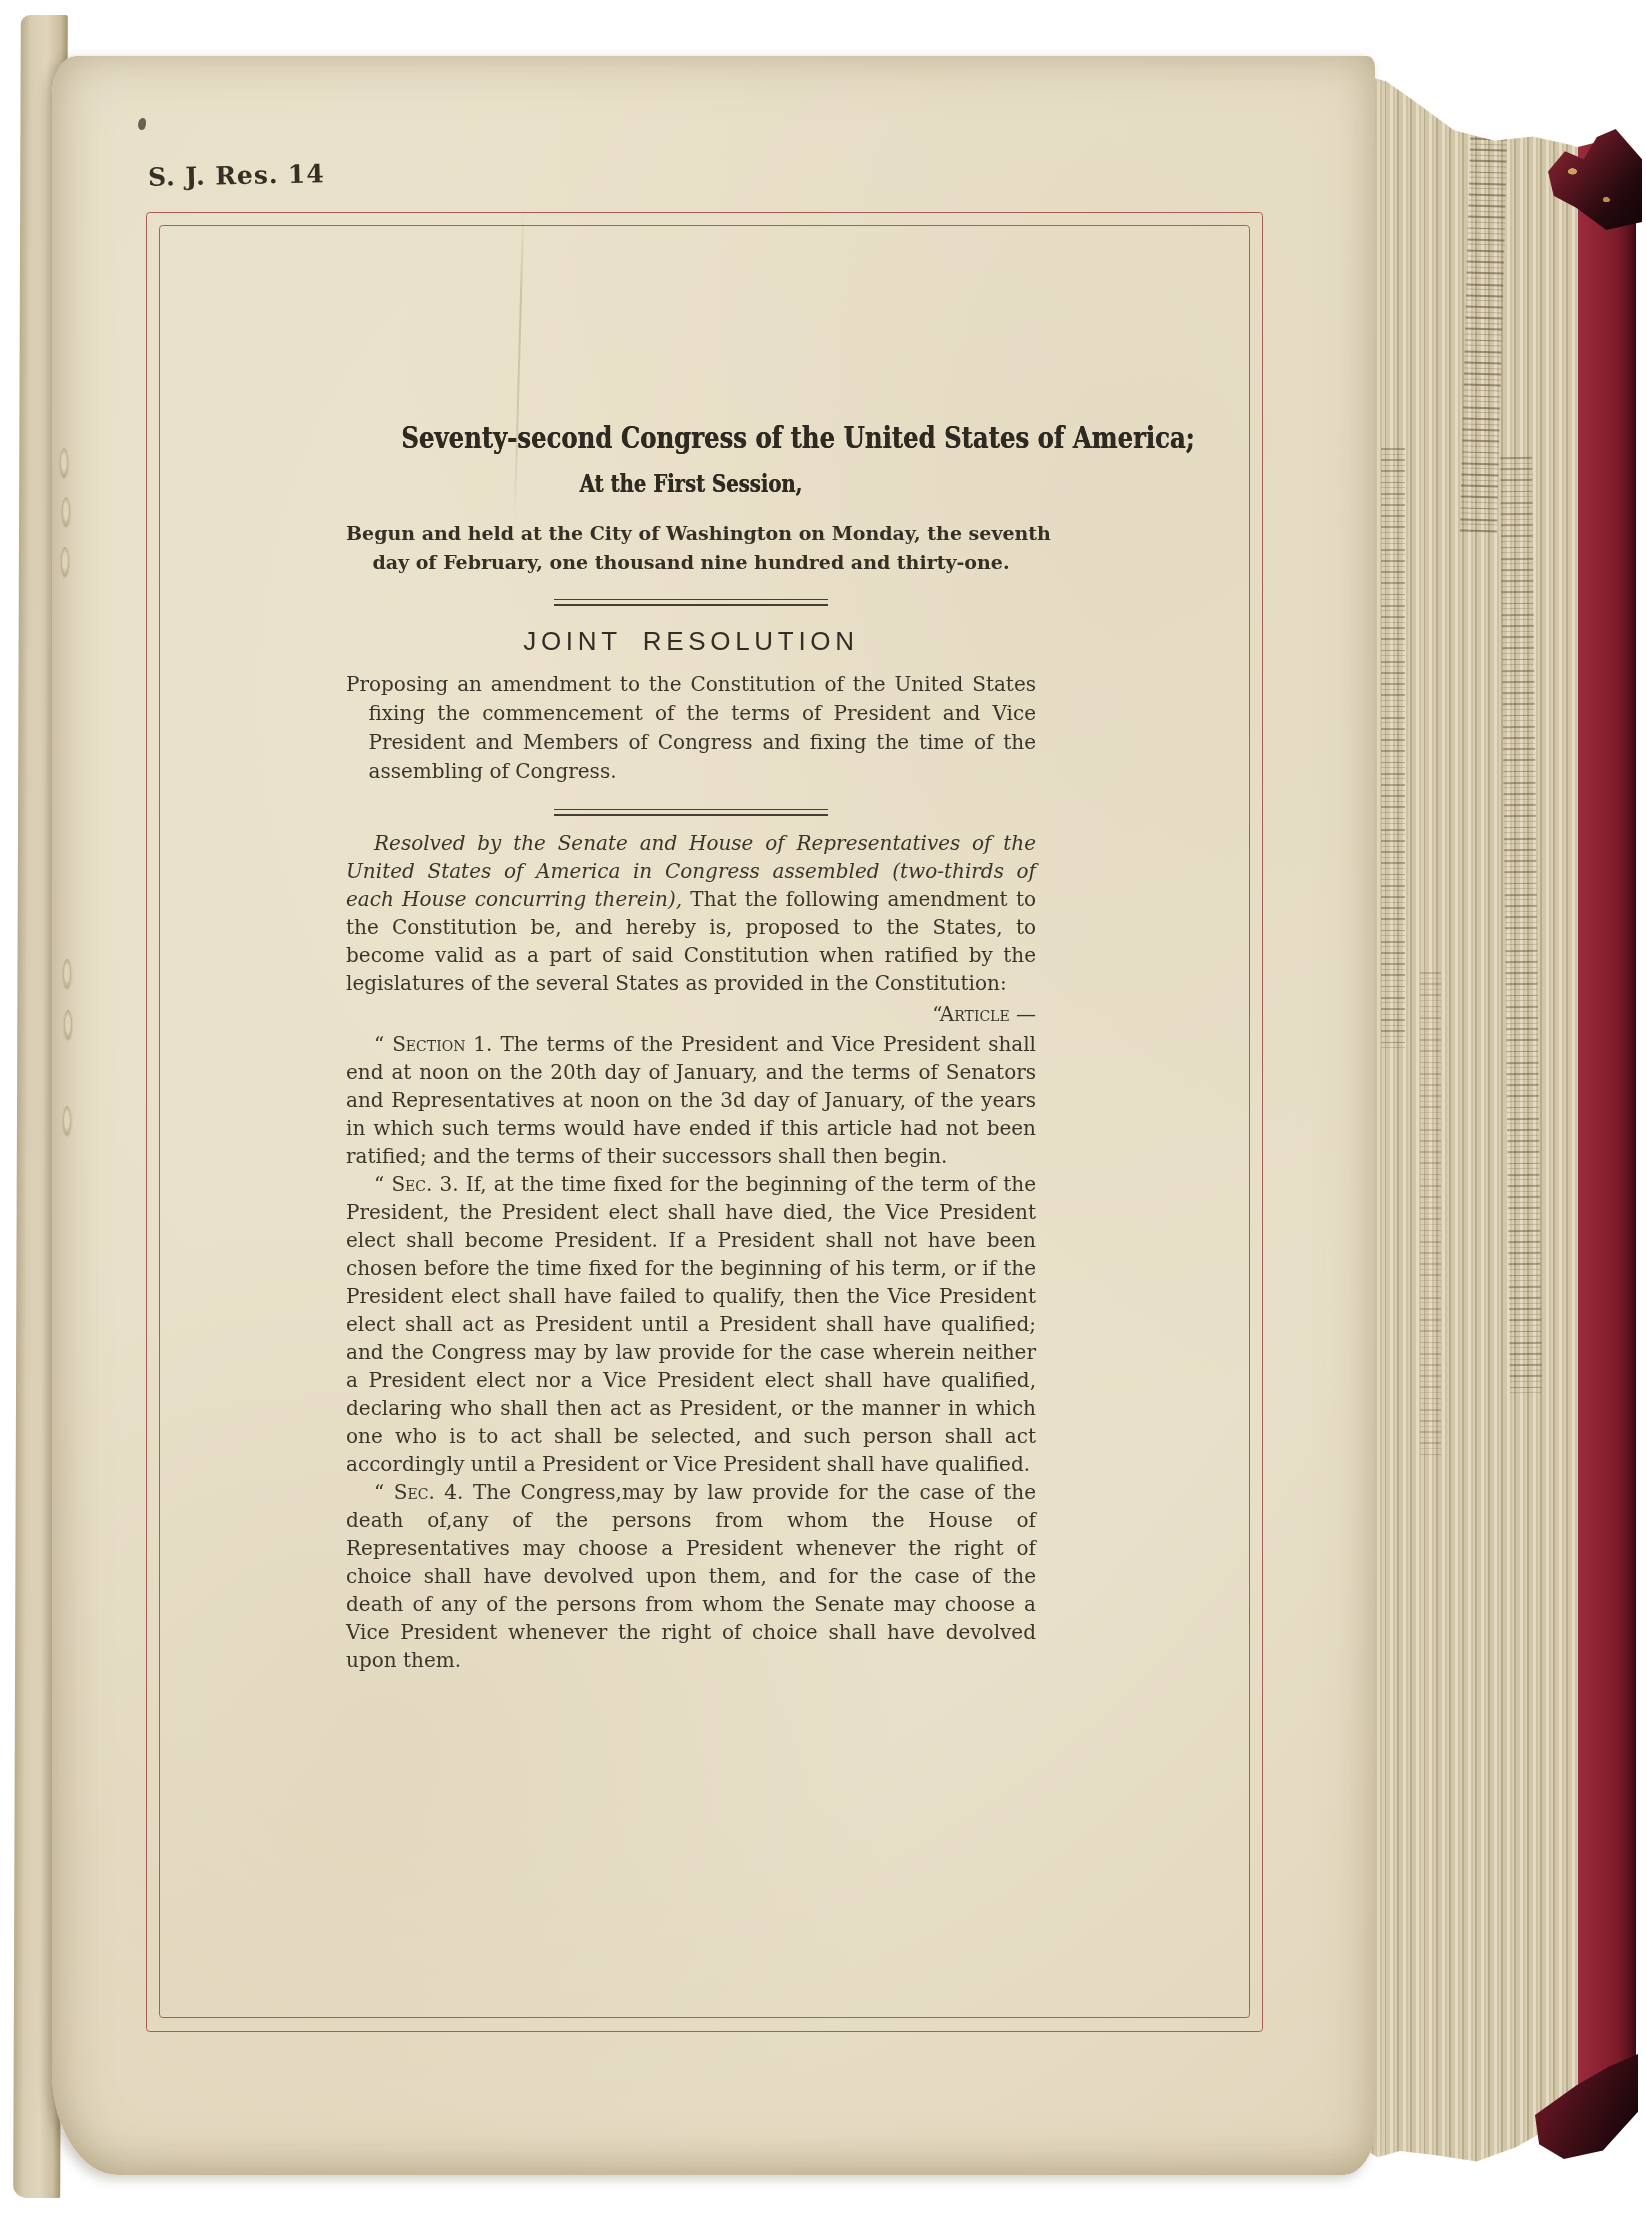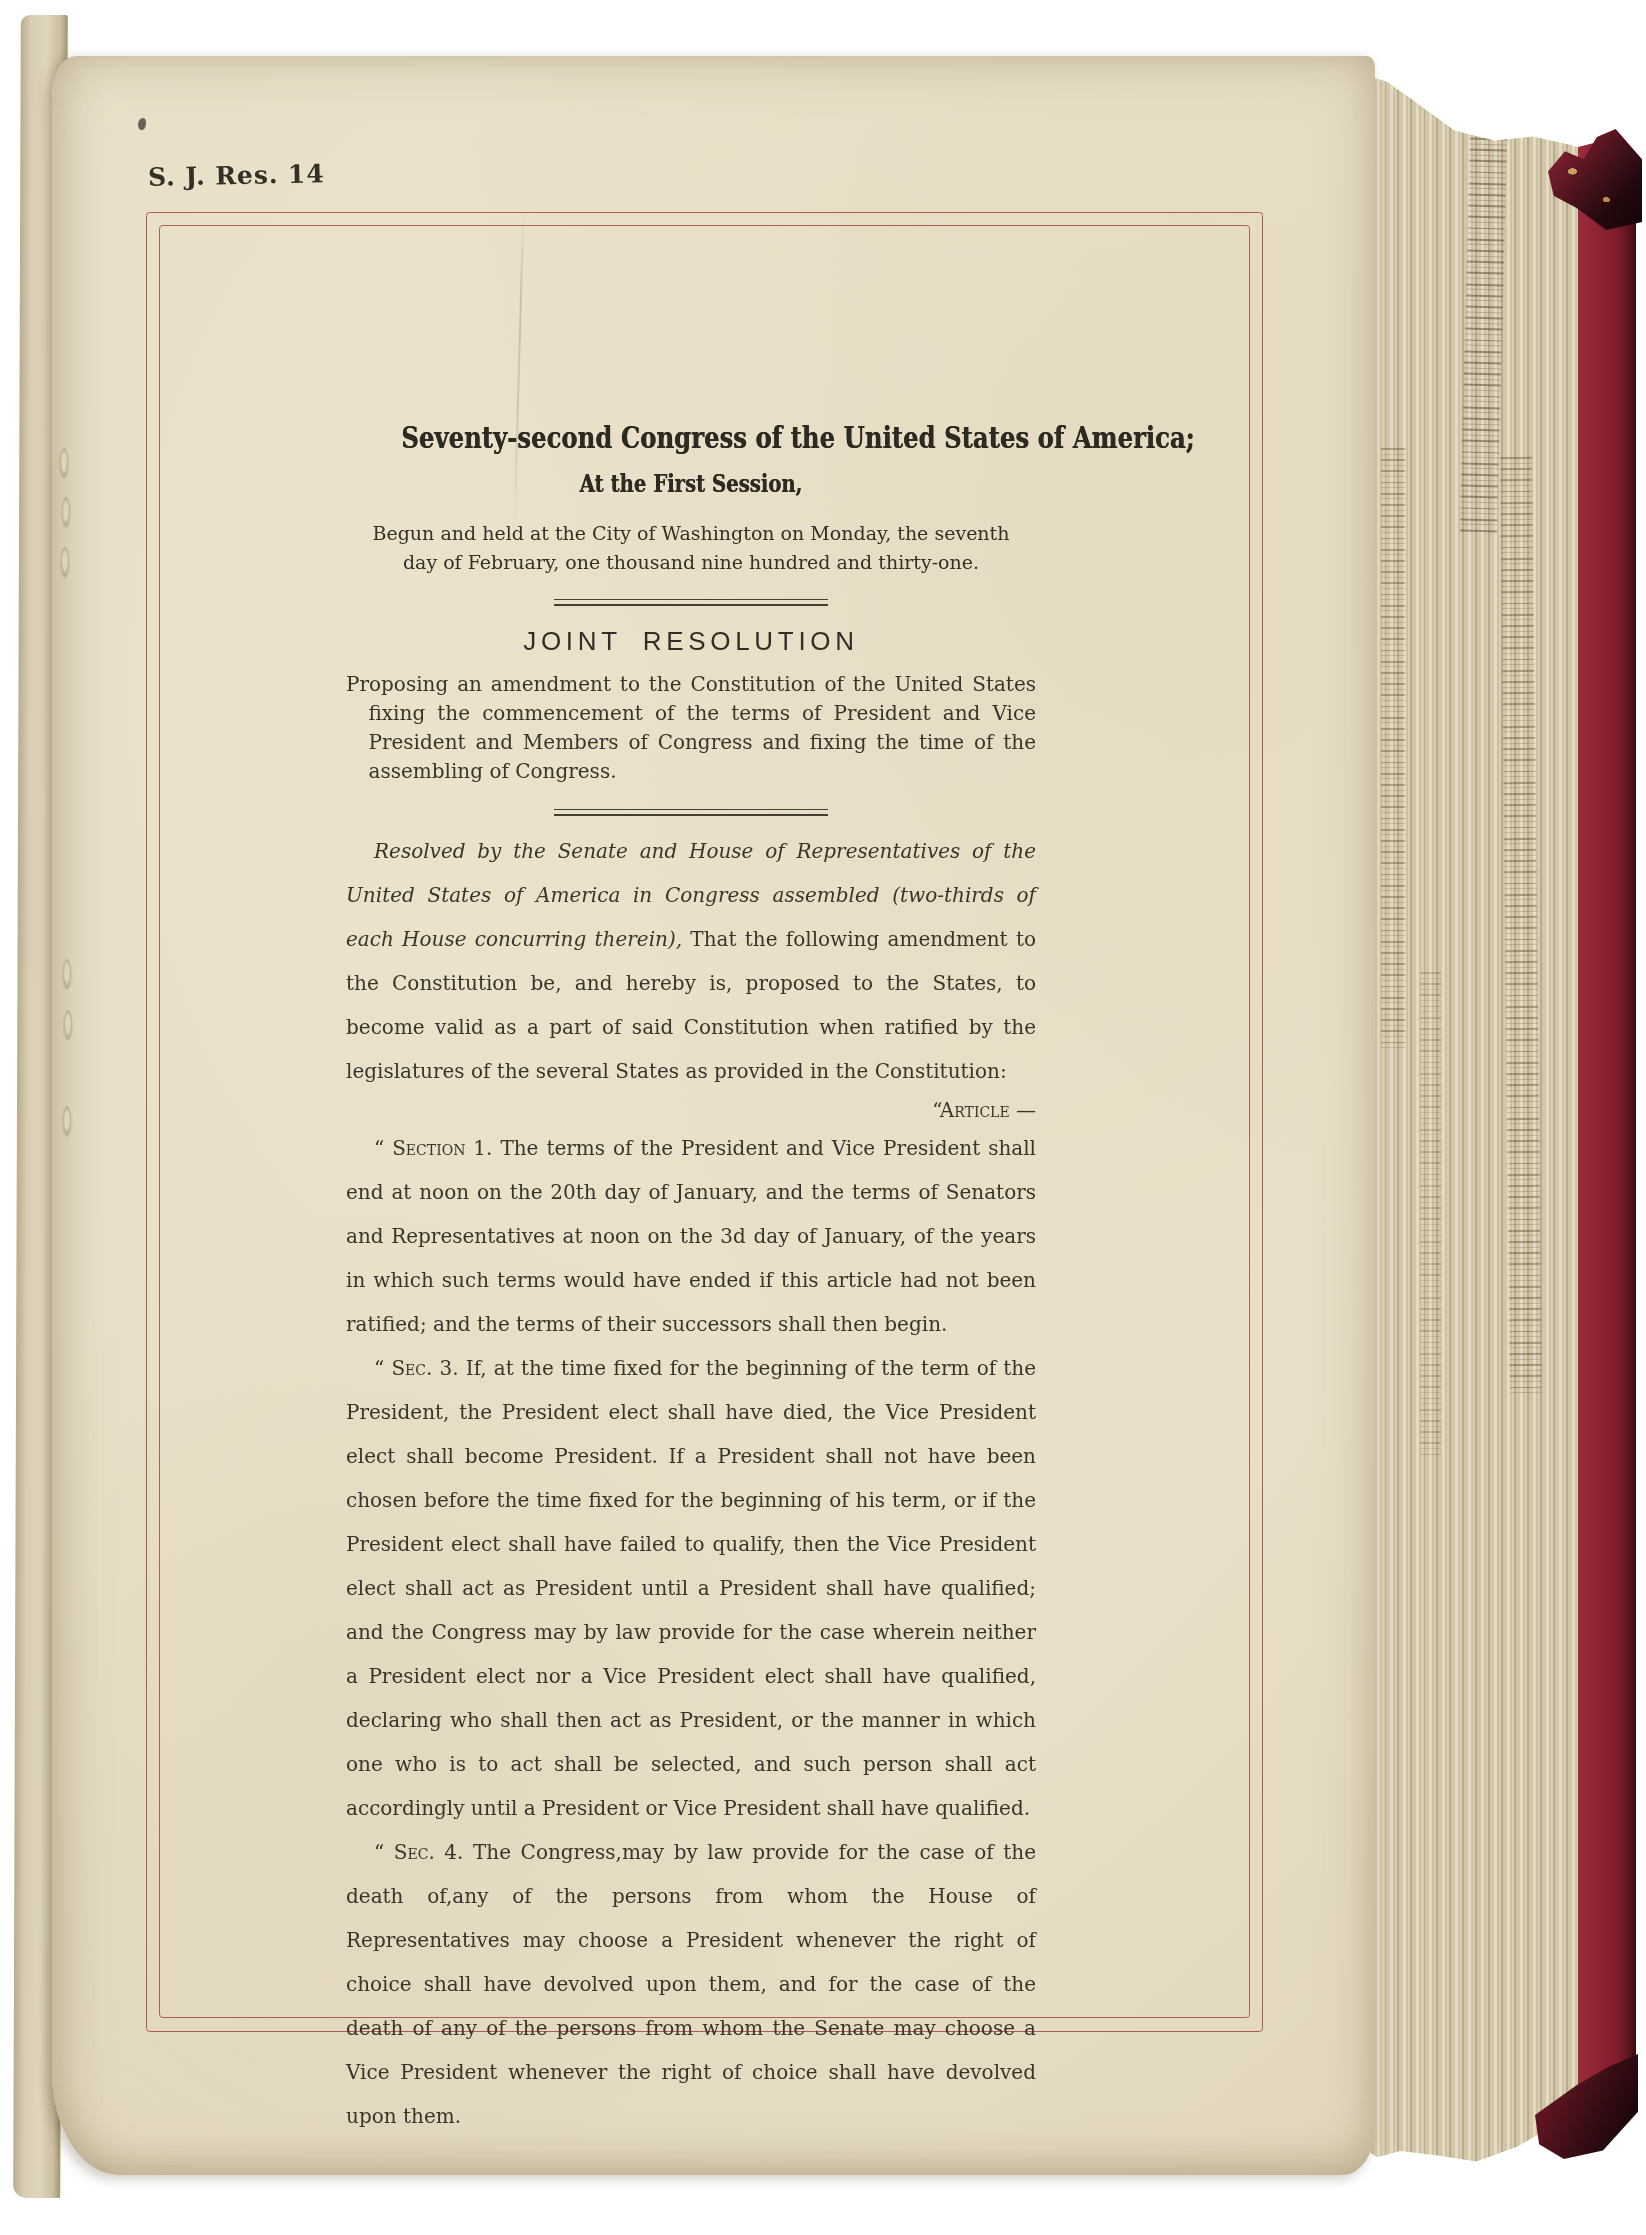--- a/index.html
+++ b/index.html
@@ -35,28 +35,28 @@
 
   .doc-label{position:absolute;left:96px;top:105px;font-weight:bold;font-size:25px;color:#352f26;
     letter-spacing:0.9px;transform:rotate(-1.2deg);}
 
   
   .column{position:absolute;left:294px;top:364px;width:690px;color:#3a342b;font-size:20px;}
   .blackletter{margin:0;text-align:center;font-weight:bold;color:#2e2921;font-size:29px;line-height:37px;
     white-space:nowrap;transform:scaleX(.84);transform-origin:center;letter-spacing:0;
     text-shadow:0.4px 0 0 #2e2921;}
   .session{font-size:23.4px;line-height:28px;margin-top:13px;}
-  .begun{margin:20.6px 0 0;text-align:center;font-size:19px;line-height:29px;font-weight:400;
+  .begun{margin:20.6px 0 0;text-align:center;font-size:19px;line-height:29px;font-weight:700;
     color:#352f26;white-space:nowrap;}
   .divider{width:274px;margin:22.5px auto 0;height:3.7px;border-top:1.5px solid #443e36;
     border-bottom:2.2px solid #443e36;}
   .title{margin:20.6px 0 0;text-align:center;font-family:"Liberation Sans","DejaVu Sans",sans-serif;
     font-weight:normal;font-size:26px;letter-spacing:4.7px;word-spacing:9.4px;color:#332d25;}
   .preamble{margin:13px 0 14px;text-align:justify;line-height:29px;padding-left:22.5px;text-indent:-22.5px;}
-  .body-par{margin:0;text-align:justify;line-height:44px;text-indent:28px;}
+  .body-par{margin:0;text-align:justify;line-height:28px;text-indent:28px;}
   .resolved{margin-top:13px;}
   .ital{font-style:italic;}
   .article{margin:1.9px 0 0;text-align:right;line-height:32px;}
   .scaps{font-variant:small-caps;}
 
   
   .fore-edge{position:absolute;left:1364px;top:54px;width:225px;height:2116px;z-index:2;
     background:
       linear-gradient(90deg, rgba(90,75,45,.22) 0 5.6px, transparent 5.6px),
       repeating-linear-gradient(90deg,#e4dbc2 0 2.8px,#cdc1a3 2.8px 4.7px,#d9ceb2 4.7px 7.5px,#b9ac8d 7.5px 9.4px,#d2c6a8 9.4px 13px);

